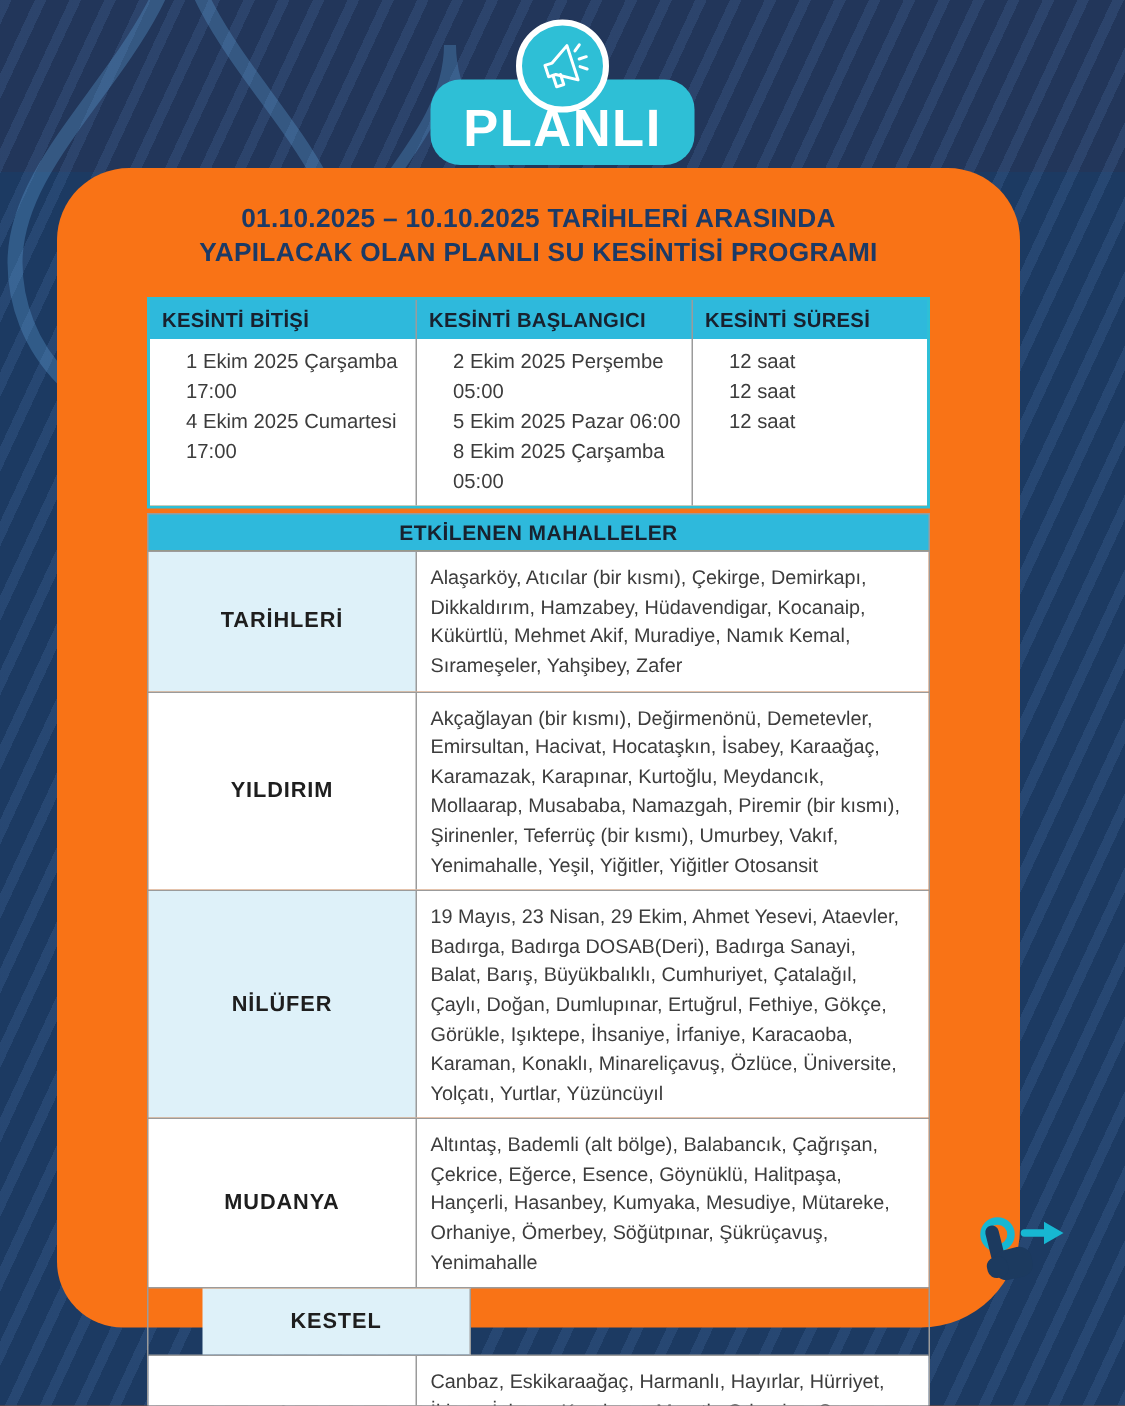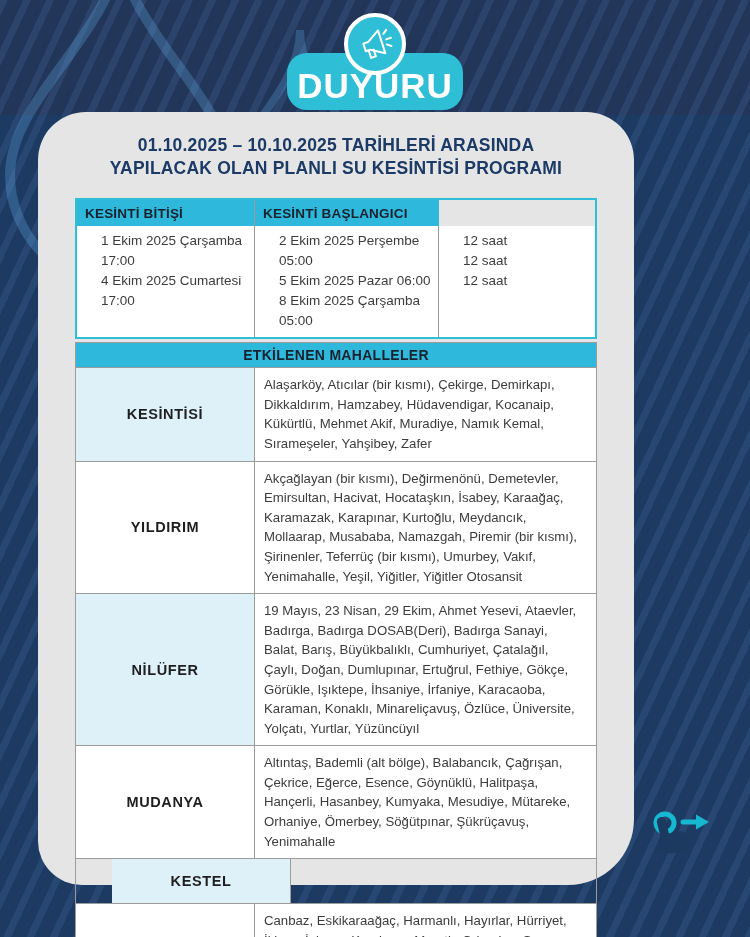--- a/index.html
+++ b/index.html
@@ -24,21 +24,21 @@
     position:absolute;left:287px;top:53px;width:176px;height:57px;border-radius:20px;
     background:#2ebfd6;z-index:3;display:flex;align-items:flex-end;justify-content:center;
   }
   .badge span{
     color:#ffffff;font-weight:bold;font-size:35px;letter-spacing:1px;line-height:1;
     padding-bottom:7px;
   }
 
   
   .card{
-    position:absolute;left:38px;top:112px;width:596px;height:773px;background:#e5e5e5;
+    position:absolute;left:38px;top:112px;width:642px;height:773px;background:#f97316;
     border-radius:48px 48px 66px 44px;z-index:2;box-sizing:border-box;
   }
   .title{
     margin-top:22px;text-align:center;color:#1c3a66;font-weight:bold;
     font-size:17.5px;line-height:1.32;letter-spacing:0.2px;
   }
 
   .tables{width:522px;margin:18px auto 0;}
 
   
@@ -95,36 +95,37 @@
   <svg width="40" height="40" viewBox="0 0 40 40">
     <g transform="rotate(-18 20 20)" fill="none" stroke="#ffffff" stroke-width="2" stroke-linejoin="round" stroke-linecap="round">
       <path d="M9 16 h5 l13 -8 v24 l-13 -8 h-5 z"></path>
       <path d="M12 24 v8 h5 v-7"></path>
       <path d="M31 13 l4 -3 M32 19 h5 M31 24 l4 3"></path>
     </g>
   </svg>
 </div>
 
 <div class="badge">
-  <span>DUYURU</span>
+  <span>PLANLI</span>
 </div>
 
 <div class="card">
 
   <div class="title">
     <div>01.10.2025 – 10.10.2025 TARİHLERİ ARASINDA</div>
     <div>YAPILACAK OLAN PLANLI SU KESİNTİSİ PROGRAMI</div>
   </div>
 
   <div class="tables">
 
     <div class="t1">
       <div class="hrow">
         <div class="hcell">KESİNTİ BİTİŞİ</div>
         <div class="hcell">KESİNTİ BAŞLANGICI</div>
+        <div class="hcell">KESİNTİ SÜRESİ</div>
       </div>
       <div class="brow">
         <div class="bcell">
           <div>1 Ekim 2025 Çarşamba 17:00</div>
           <div>4 Ekim 2025 Cumartesi 17:00</div>
         </div>
         <div class="bcell">
           <div>2 Ekim 2025 Perşembe 05:00</div>
           <div>5 Ekim 2025 Pazar 06:00</div>
           <div>8 Ekim 2025 Çarşamba 05:00</div>
@@ -134,21 +135,21 @@
           <div>12 saat</div>
           <div>12 saat</div>
         </div>
       </div>
     </div>
 
     <div class="band">ETKİLENEN MAHALLELER</div>
 
     <div class="t2">
       <div class="row r-osmangazi">
-        <div class="dname">KESİNTİSİ</div>
+        <div class="dname">TARİHLERİ</div>
         <div class="areas">Alaşarköy, Atıcılar (bir kısmı), Çekirge, Demirkapı, Dikkaldırım, Hamzabey, Hüdavendigar, Kocanaip, Kükürtlü, Mehmet Akif, Muradiye, Namık Kemal, Sırameşeler, Yahşibey, Zafer</div>
       </div>
       <div class="row r-yildirim">
         <div class="dname">YILDIRIM</div>
         <div class="areas">Akçağlayan (bir kısmı), Değirmenönü, Demetevler, Emirsultan, Hacivat, Hocataşkın, İsabey, Karaağaç, Karamazak, Karapınar, Kurtoğlu, Meydancık, Mollaarap, Musababa, Namazgah, Piremir (bir kısmı), Şirinenler, Teferrüç (bir kısmı), Umurbey, Vakıf, Yenimahalle, Yeşil, Yiğitler, Yiğitler Otosansit</div>
       </div>
       <div class="row r-nilufer">
         <div class="dname">NİLÜFER</div>
         <div class="areas">19 Mayıs, 23 Nisan, 29 Ekim, Ahmet Yesevi, Ataevler, Badırga, Badırga DOSAB(Deri), Badırga Sanayi, Balat, Barış, Büyükbalıklı, Cumhuriyet, Çatalağıl, Çaylı, Doğan, Dumlupınar, Ertuğrul, Fethiye, Gökçe, Görükle, Işıktepe, İhsaniye, İrfaniye, Karacaoba, Karaman, Konaklı, Minareliçavuş, Özlüce, Üniversite, Yolçatı, Yurtlar, Yüzüncüyıl</div>
       </div>

